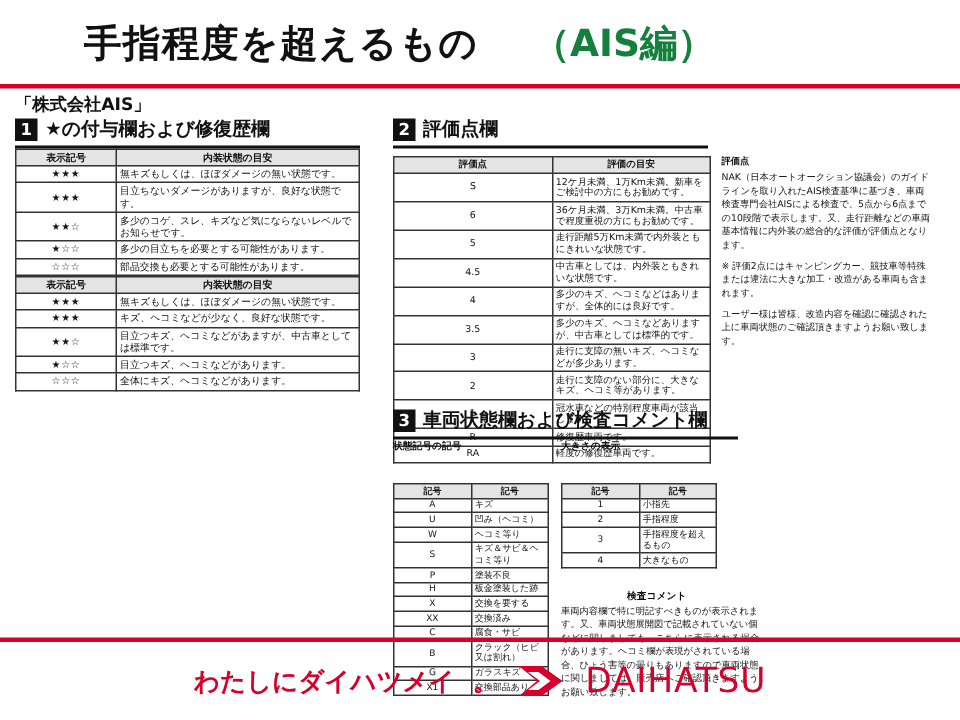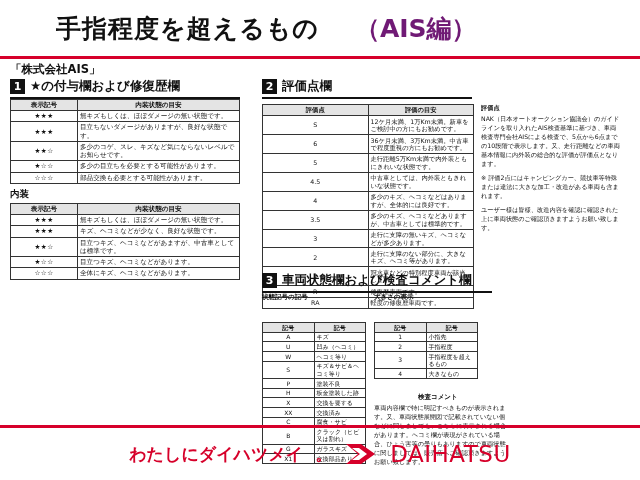--- a/index.html
+++ b/index.html
@@ -20,21 +20,21 @@
   }
   .header-inner{
     position:absolute;left:56px;top:8px;width:530px;height:40px;
     display:flex;align-items:center;
   }
   .title-main{
     font-size:25px;font-weight:bold;letter-spacing:1px;color:#111;
     white-space:nowrap;
   }
   .title-sub{
-    font-size:25px;font-weight:bold;color:#701a75;margin-left:36px;white-space:nowrap;
+    font-size:25px;font-weight:bold;color:#15803d;margin-left:36px;white-space:nowrap;
   }
 
   
   .company{
     position:absolute;left:10px;top:62px;font-size:11.5px;font-weight:bold;
   }
 
   
   .num-badge{
     display:inline-block;width:15px;height:15px;line-height:15px;
@@ -166,21 +166,20 @@
             <td class="col-rank stars">★☆☆</td>
             <td>多少の目立ちを必要とする可能性があります。</td>
           </tr>
           <tr>
             <td class="col-rank stars">☆☆☆</td>
             <td>部品交換も必要とする可能性があります。</td>
           </tr>
         </tbody>
     </table>
 
-    <div class="subhead">内装</div>
     <table class="grid">
       <thead>
         <tr>
           <th class="col-rank">表示記号</th>
           <th>内装状態の目安</th>
         </tr>
       </thead>
       <tbody id="inner-rows">
           <tr>
             <td class="col-rank stars">★★★</td>

